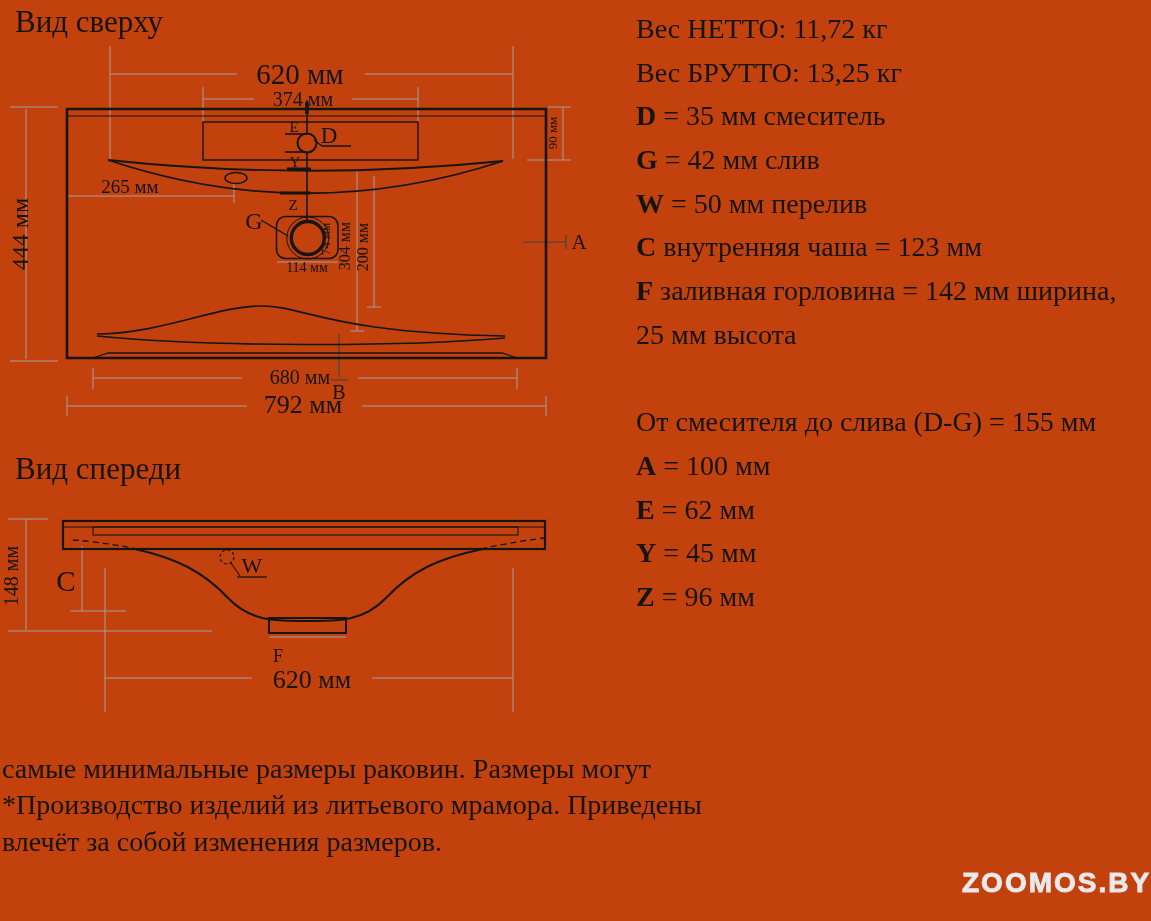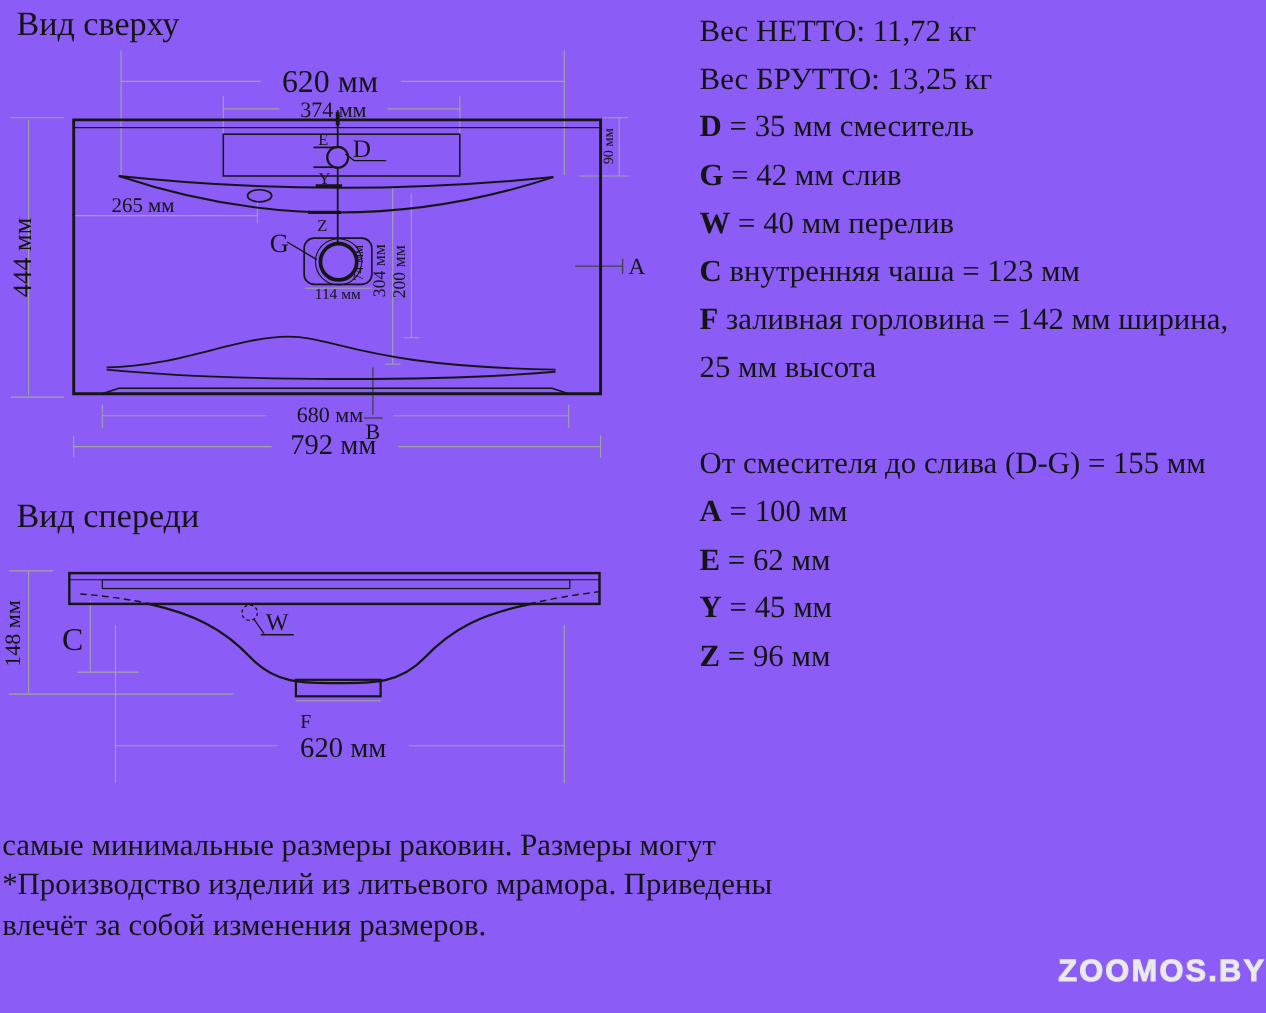--- a/index.html
+++ b/index.html
@@ -1,16 +1,16 @@
 <!DOCTYPE html>
 <html><head>
 <meta charset="utf-8">
 <style>
   html,body{margin:0;padding:0;background:#fff;}
-  #stage{position:relative;width:1151px;height:921px;background:#8b5cf6;overflow:hidden;
+  #stage{position:relative;width:1151px;height:921px;background:#c2410c;overflow:hidden;
          font-family:"Liberation Serif",serif;color:#141414;}
   #drawing{position:absolute;left:0;top:0;}
   svg text{font-family:"Liberation Serif",serif;fill:#141414;}
   .view-title{font-size:31px;}
   .specs{position:absolute;left:636px;top:7px;width:480px;
          font-size:28px;line-height:43.7px;white-space:nowrap;}
   .specs .ln{height:43.7px;}
   .specs .b{font-weight:bold;}
   .footnote{position:absolute;left:2px;top:751px;width:720px;
             font-size:28px;line-height:36.3px;white-space:nowrap;}
@@ -167,21 +167,21 @@
       <text x="278" y="662" font-size="18" text-anchor="middle">F</text>
       <text x="312" y="688" font-size="26" text-anchor="middle">620 мм</text>
     </g>
   </svg>
 
   <div class="specs">
     <div class="ln"><span class="b"></span><span>Вес НЕТТО: 11,72 кг</span></div>
     <div class="ln"><span class="b"></span><span>Вес БРУТТО: 13,25 кг</span></div>
     <div class="ln"><span class="b">D</span><span> = 35 мм смеситель</span></div>
     <div class="ln"><span class="b">G</span><span> = 42 мм слив</span></div>
-    <div class="ln"><span class="b">W</span><span> = 40 мм перелив</span></div>
+    <div class="ln"><span class="b">W</span><span> = 50 мм перелив</span></div>
     <div class="ln"><span class="b">C</span><span> внутренняя чаша = 123 мм</span></div>
     <div class="ln"><span class="b">F</span><span> заливная горловина = 142 мм ширина,</span></div>
     <div class="ln"><span class="b"></span><span>25 мм высота</span></div>
     <div class="ln"><span class="b"></span><span></span></div>
     <div class="ln"><span class="b"></span><span>От смесителя до слива (D-G) = 155 мм</span></div>
     <div class="ln"><span class="b">A</span><span> = 100 мм</span></div>
     <div class="ln"><span class="b">E</span><span> = 62 мм</span></div>
     <div class="ln"><span class="b">Y</span><span> = 45 мм</span></div>
     <div class="ln"><span class="b">Z</span><span> = 96 мм</span></div>
   </div>

